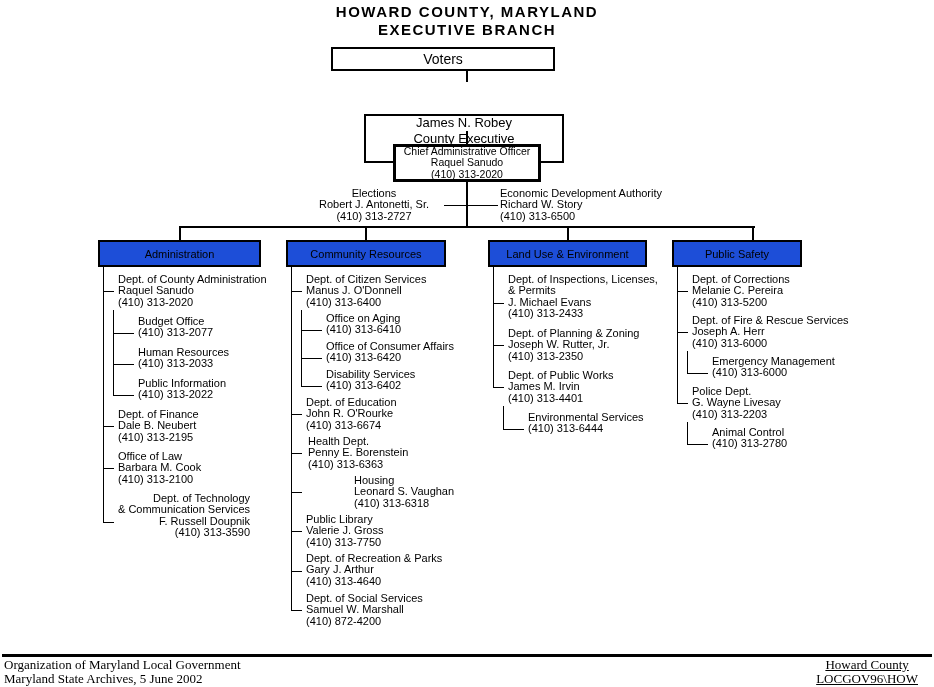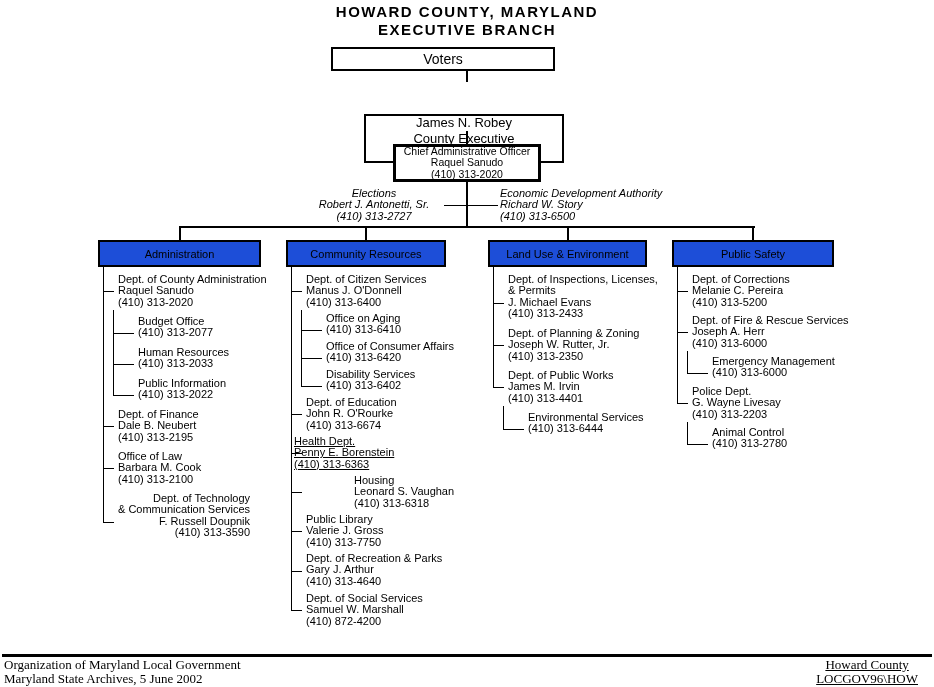--- a/index.html
+++ b/index.html
@@ -6,21 +6,21 @@
   #stage{position:relative;width:934px;height:687px;background:#fff;color:#000;
          font-family:"Liberation Sans",sans-serif;overflow:hidden;}
   .hline,.vline{position:absolute;background:#000;}
   .titleblock{position:absolute;left:0;top:3px;width:934px;text-align:center;
               font-weight:bold;font-size:15px;letter-spacing:1.5px;line-height:18px;}
   .obox{position:absolute;box-sizing:border-box;border:2px solid #000;background:#fff;
         display:flex;flex-direction:column;align-items:center;justify-content:center;text-align:center;}
   #voters-box{left:331px;top:47px;width:224px;height:24px;font-size:14px;}
   #executive-box{left:364px;top:82px;width:200px;height:49px;font-size:13px;line-height:16px;margin-top:32px;}
   #cao-box{left:393px;top:144px;width:148px;height:38px;border-width:3px;font-size:10.5px;line-height:11.6px;}
-  .sideblock{position:absolute;font-size:11px;line-height:11.4px;white-space:nowrap;font-style:italic;}
+  .sideblock{position:absolute;font-size:11px;line-height:11.4px;white-space:nowrap;}
   #elections-block{left:296px;top:188px;width:156px;text-align:center;}
   #eda-block{left:500px;top:188px;text-align:left;}
   .hbox{position:absolute;box-sizing:border-box;border:2px solid #000;background:#1d4ed8;
         display:flex;align-items:center;justify-content:center;font-size:11px;}
   .item{position:absolute;font-size:11px;line-height:11.4px;white-space:nowrap;}
   #footer-bar{left:2px;top:654px;width:930px;height:3px;}
   .footnote{position:absolute;top:658px;font-family:"Liberation Serif",serif;font-size:13px;line-height:13.5px;}
   #footer-left{left:4px;text-align:left;}
   #footer-right{right:16px;text-align:center;text-decoration:underline;}
 </style>
@@ -153,21 +153,21 @@
       <div>(410) 313-6402</div>
     </div>
     <div class="hline" style="left: 301px; top: 386px; width: 21px; height: 1px;"></div>
     <div class="item" style="left: 306px; top: 397px;">
       <div>Dept. of Education</div>
       <div>John R. O'Rourke</div>
       <div>(410) 313-6674</div>
     </div>
     <div class="hline" style="left: 291px; top: 414px; width: 11px; height: 1px;"></div>
     <div class="vline" style="left: 301px; top: 310px; width: 1px; height: 77px;"></div>
-    <div class="item" style="left: 294px; top: 436px; text-decoration: underline;">
+    <div class="item" style="left: 308px; top: 436px;">
       <div>Health Dept.</div>
       <div>Penny E. Borenstein</div>
       <div>(410) 313-6363</div>
     </div>
     <div class="hline" style="left: 291px; top: 453px; width: 11px; height: 1px;"></div>
     <div class="item" style="left: 306px; top: 475px; margin-left: 48px;">
       <div>Housing</div>
       <div>Leonard S. Vaughan</div>
       <div>(410) 313-6318</div>
     </div>
@@ -215,21 +215,21 @@
     </div>
     <div class="hline" style="left: 493px; top: 387px; width: 11px; height: 1px;"></div>
     <div class="item" style="left: 528px; top: 412px;">
       <div>Environmental Services</div>
       <div>(410) 313-6444</div>
     </div>
     <div class="hline" style="left: 503px; top: 429px; width: 21px; height: 1px;"></div>
     <div class="vline" style="left: 503px; top: 406px; width: 1px; height: 24px;"></div>
     <div class="vline" style="left: 493px; top: 267px; width: 1px; height: 121px;"></div>
     <div class="vline" style="left: 752px; top: 226px; width: 2px; height: 14px;"></div>
-    <div class="hbox" style="left: 672px; top: 240px; width: 162px; height: 27px;">
+    <div class="hbox" style="left: 672px; top: 240px; width: 130px; height: 27px;">
       <div>Public Safety</div>
     </div>
     <div class="item" style="left: 692px; top: 274px;">
       <div>Dept. of Corrections</div>
       <div>Melanie C. Pereira</div>
       <div>(410) 313-5200</div>
     </div>
     <div class="hline" style="left: 677px; top: 291px; width: 11px; height: 1px;"></div>
     <div class="item" style="left: 692px; top: 315px;">
       <div>Dept. of Fire &amp; Rescue Services</div>

